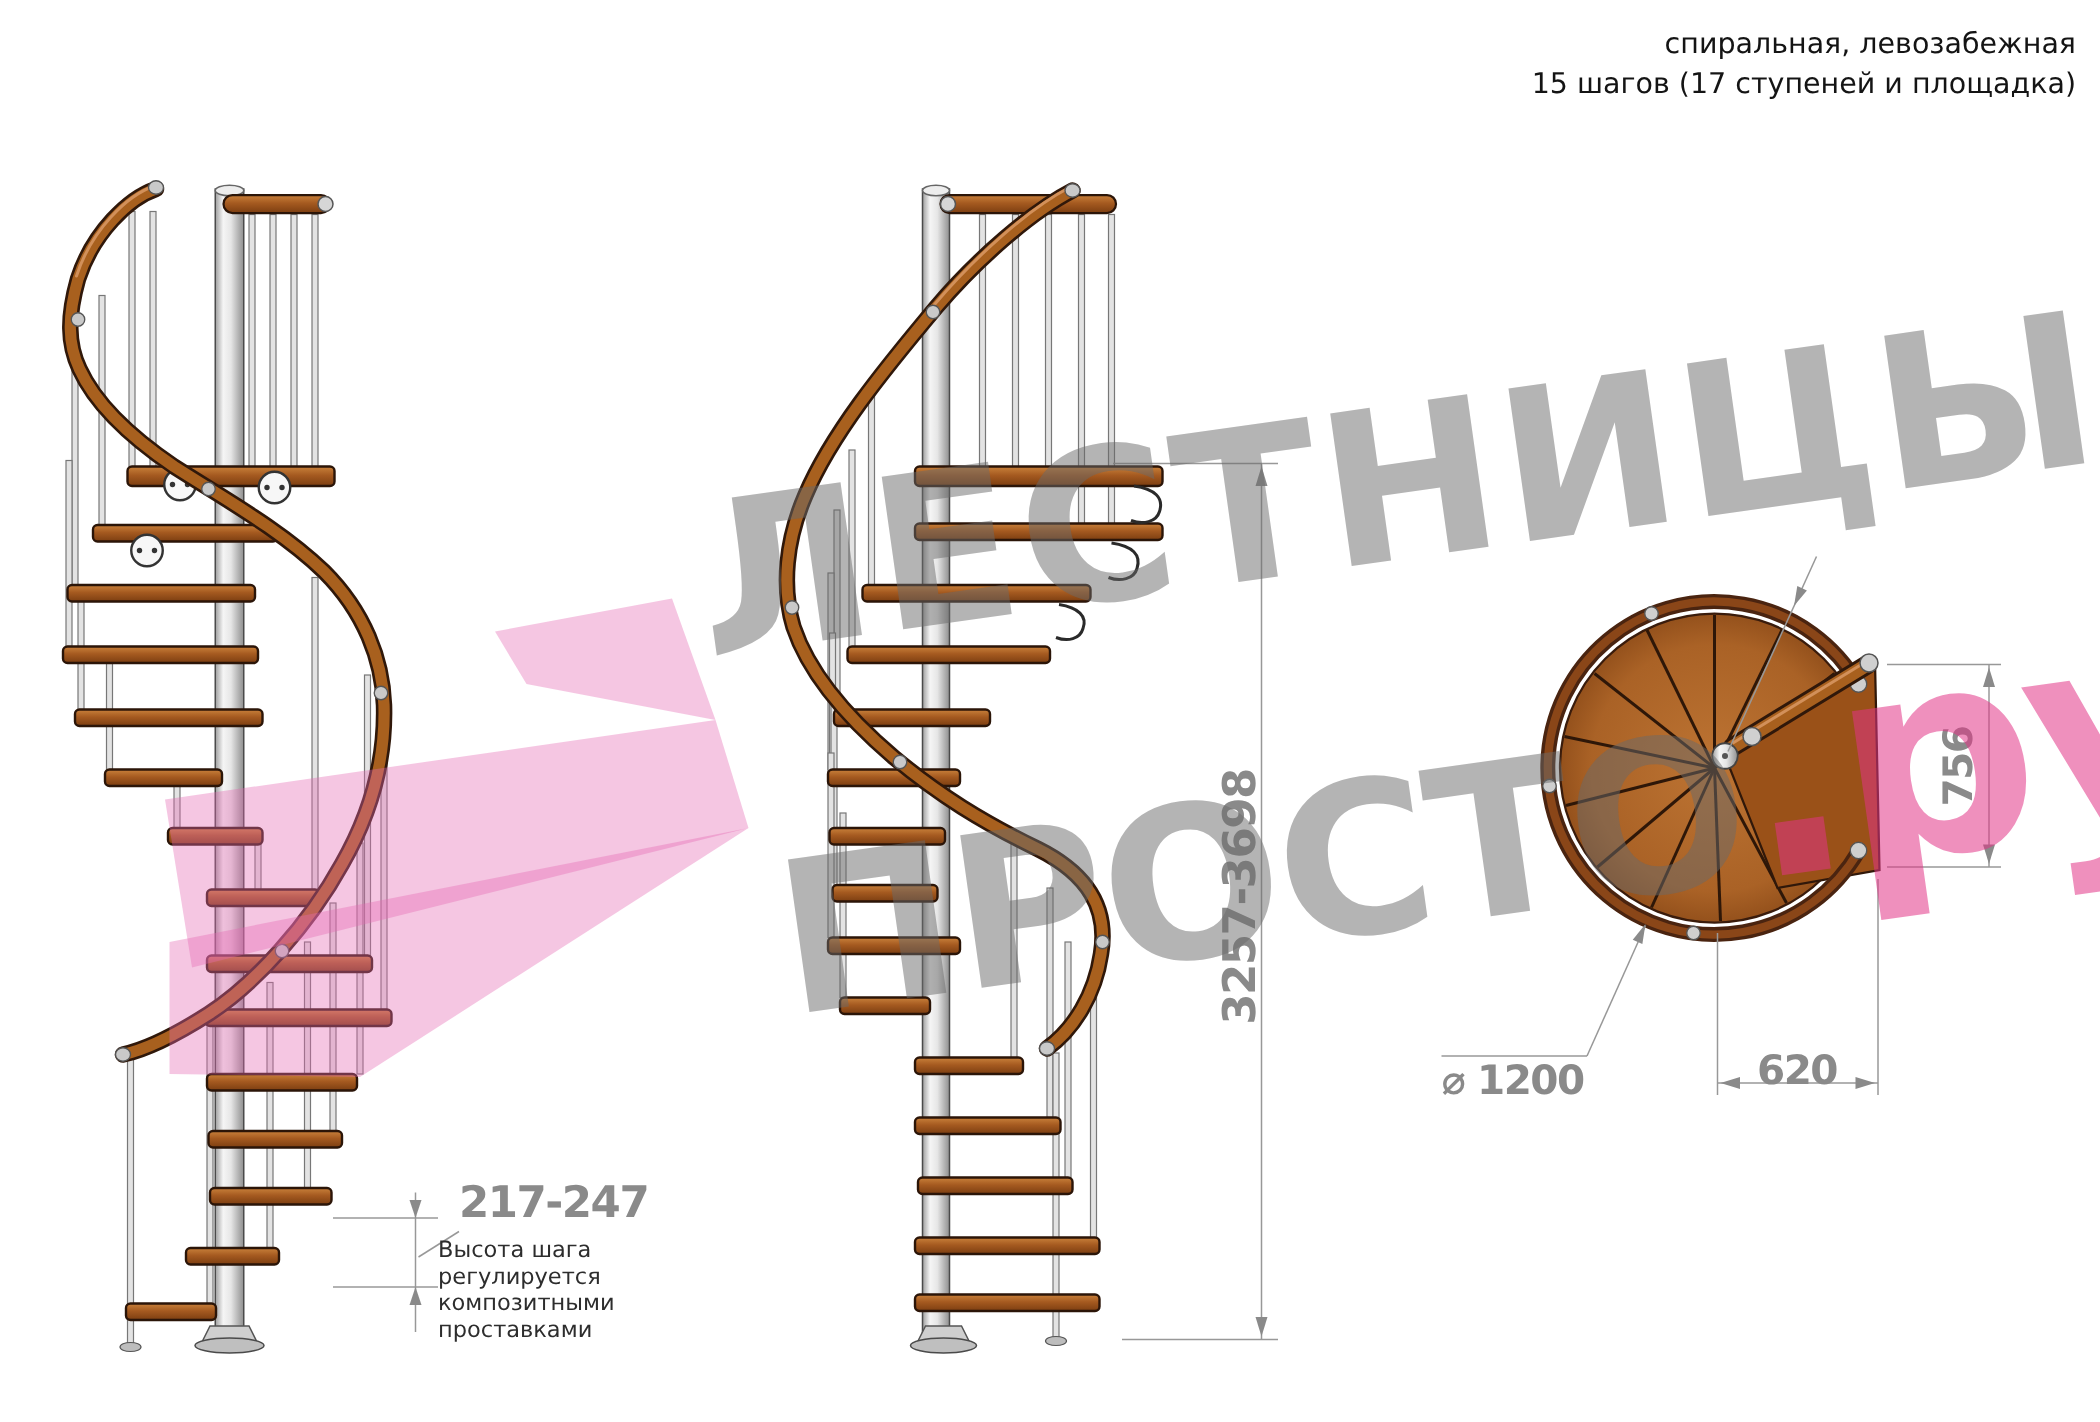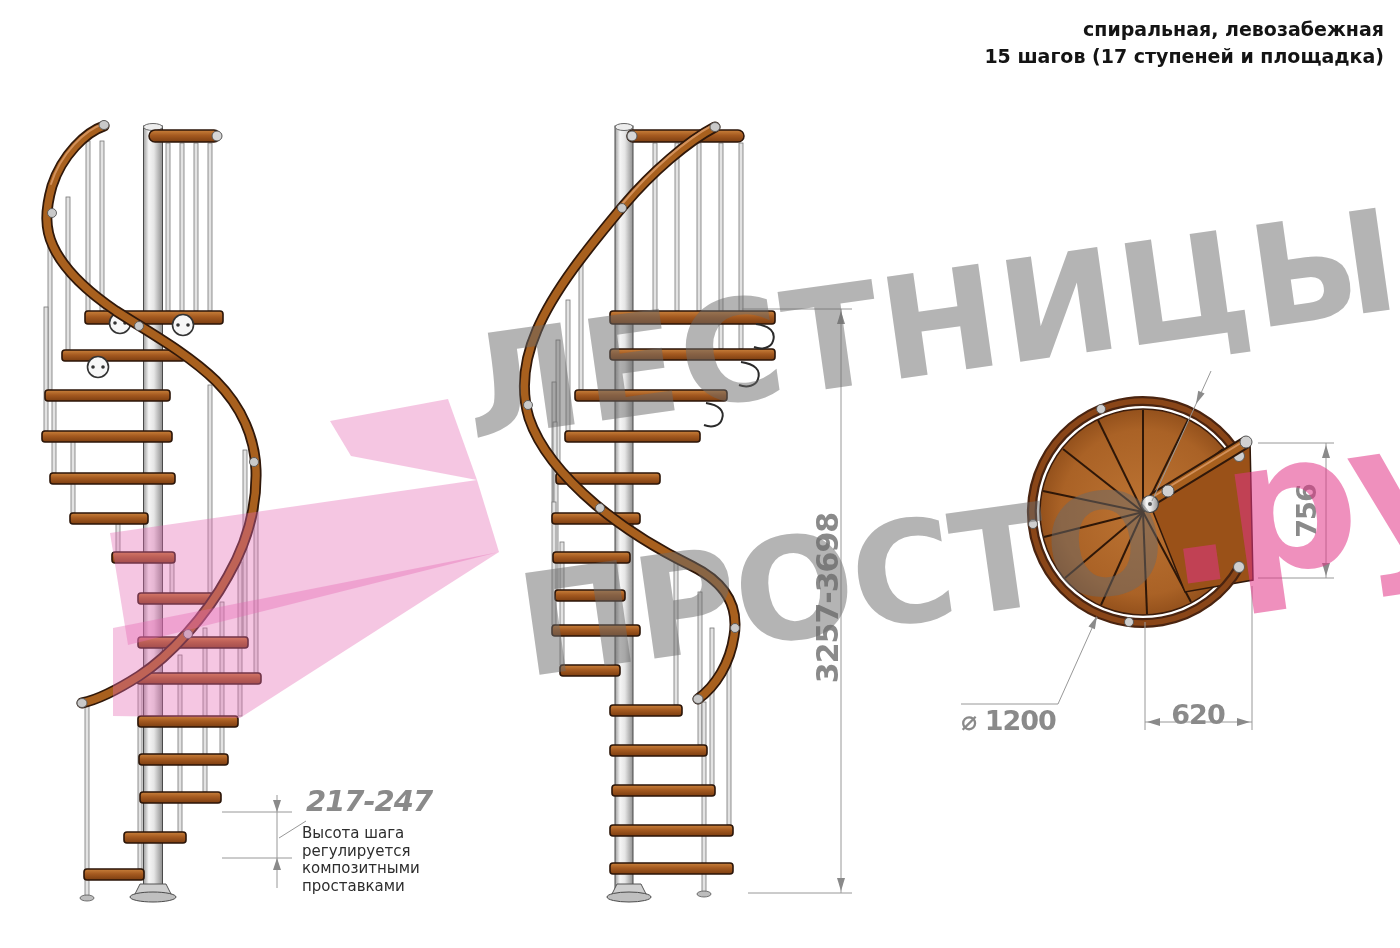--- a/index.html
+++ b/index.html
@@ -2,30 +2,30 @@
 <html><head>
 <meta charset="utf-8">
 <style>
   html,body{margin:0;padding:0;background:#ffffff;}
   #canvas{position:relative;width:1400px;height:948px;background:#fff;overflow:hidden;
           font-family:"DejaVu Sans","Liberation Sans",sans-serif;}
   #drawing{position:absolute;left:0;top:0;}
 
   
   .hdr{position:absolute;top:16px;right:16px;text-align:right;color:#141414;
-       font-size:19px;line-height:27px;font-weight:700;}
+       font-size:19px;line-height:27px;font-weight:400;}
   .dim{position:absolute;color:#8a8a8a;font-weight:bold;letter-spacing:-1px;white-space:nowrap;}
   .dim.rot{transform:translate(-50%,-50%) rotate(-90deg);}
   .dim.ctr{transform:translate(-50%,-50%);margin-top:13px;}
   #lbl-total{left:827px;top:598px;font-size:30px;}
   #lbl-756{left:1306px;top:511px;font-size:27px;}
   #lbl-620{left:1198px;top:701px;font-size:27px;}
   #lbl-dia{left:961px;top:669px;font-size:27px;margin-top:36px;}
-  #lbl-step{left:306px;top:784px;font-size:29px;font-style:italic;}
-  #note-step{position:absolute;left:302px;top:825px;font-size:15px;line-height:17.5px;
+  #lbl-step{left:306px;top:784px;font-size:29px;}
+  #note-step{position:absolute;left:292px;top:825px;font-size:15px;line-height:17.5px;
              font-weight:500;color:#2d2d2d;white-space:pre-line;}
 
   
   .wm{position:absolute;font-weight:bold;font-size:141px;line-height:1;letter-spacing:2px;
       color:rgba(105,105,105,0.50);transform-origin:left top;transform:rotate(-8deg);
       white-space:nowrap;pointer-events:none;}
   #wm1{left:455px;top:321px;}
   #wm2{left:505px;top:521px;letter-spacing:-2px;}
   #wm2 .sfx{font-size:1.32em;color:rgba(226,52,134,0.55);letter-spacing:-6px;}
 </style>

